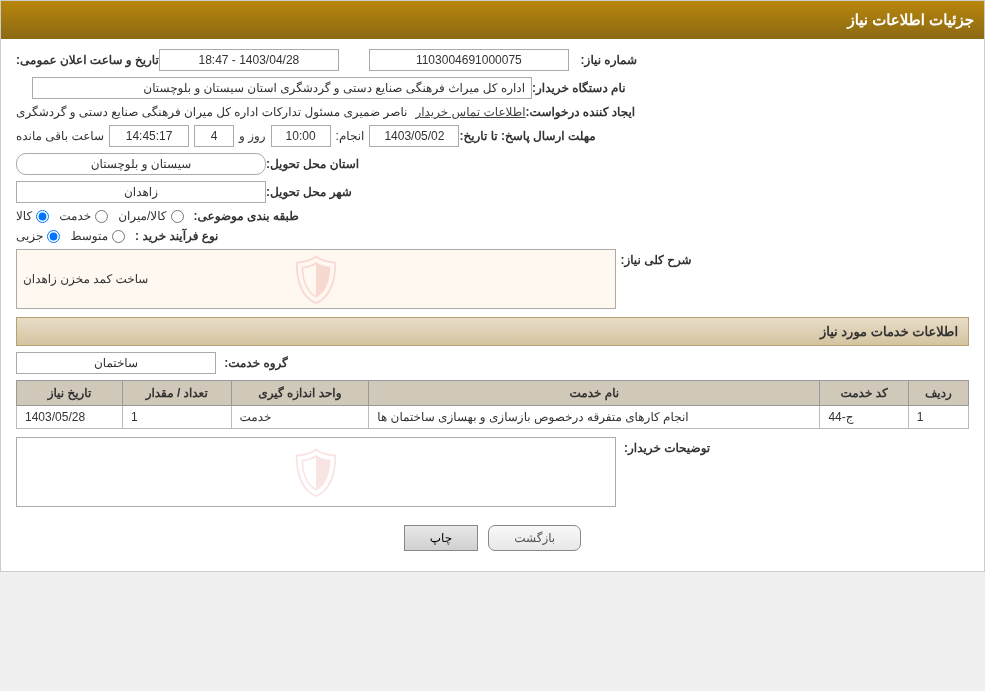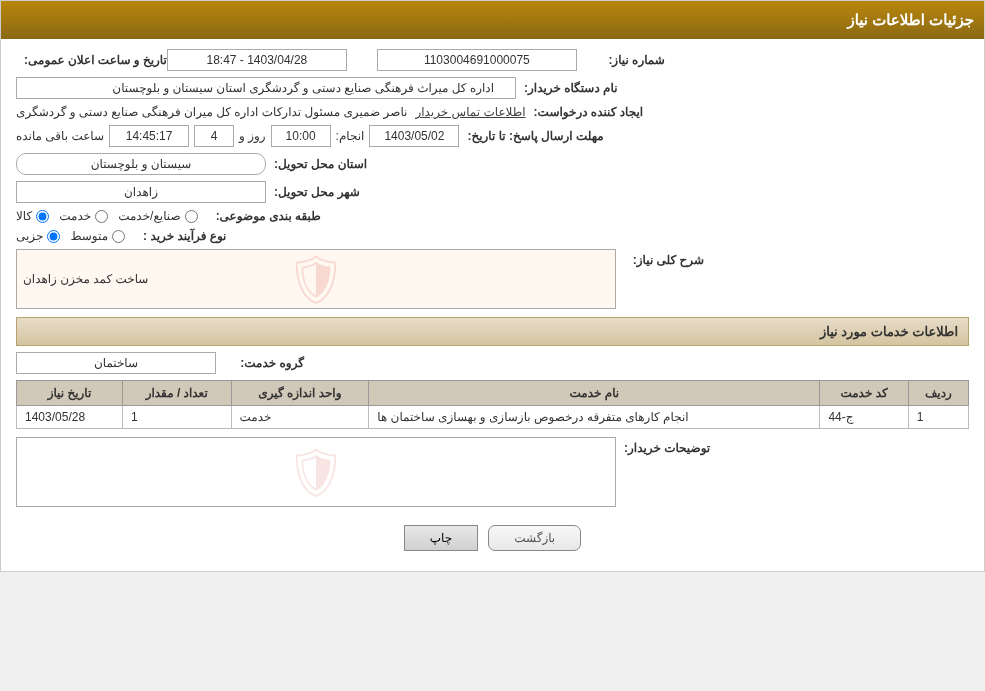--- a/index.html
+++ b/index.html
@@ -29,37 +29,37 @@
     }
     .info-row {
       display: flex;
       align-items: center;
       margin-bottom: 6px;
       justify-content: flex-end;
     }
     .label {
       font-weight: bold;
       white-space: nowrap;
-      margin-left: 8px;
       min-width: 80px;
-      text-align: right;
+      text-align: center;
     }
     .field-box {
       border: 1px solid #aaa;
       background: #fff;
       padding: 3px 6px;
       min-width: 120px;
       text-align: center;
     }
     .field-box-wide {
       border: 1px solid #aaa;
       background: #fff;
-      padding: 3px 21px;
+      padding: 3px 6px;
       min-width: 350px;
       text-align: right;
+      margin-left: 16px;
     }
     .link-text {
       color: #404040;
       text-decoration: underline;
       cursor: pointer;
     }
     .section-title {
       background: linear-gradient(to bottom, #e8dcc8, #d4c4a0);
       border: 1px solid #b8a070;
       padding: 6px 10px;
@@ -203,21 +203,21 @@
 
     <div class="info-row">
       <span class="label">شهر محل تحویل:</span>
       <div class="field-box" style="min-width:250px;">زاهدان</div>
     </div>
 
     <div class="radio-row">
       <span class="label">طبقه بندی موضوعی:</span>
       <div class="radio-item">
         <input type="radio" name="category" style="">
-        <span>صنایع/خدمت</span>
+        <span>کالا/میران</span>
       </div>
       <div class="radio-item">
         <input type="radio" name="category" style="">
         <span>خدمت</span>
       </div>
       <div class="radio-item">
         <input type="radio" name="category" checked="" style="">
         <span>کالا</span>
       </div>
     </div>

